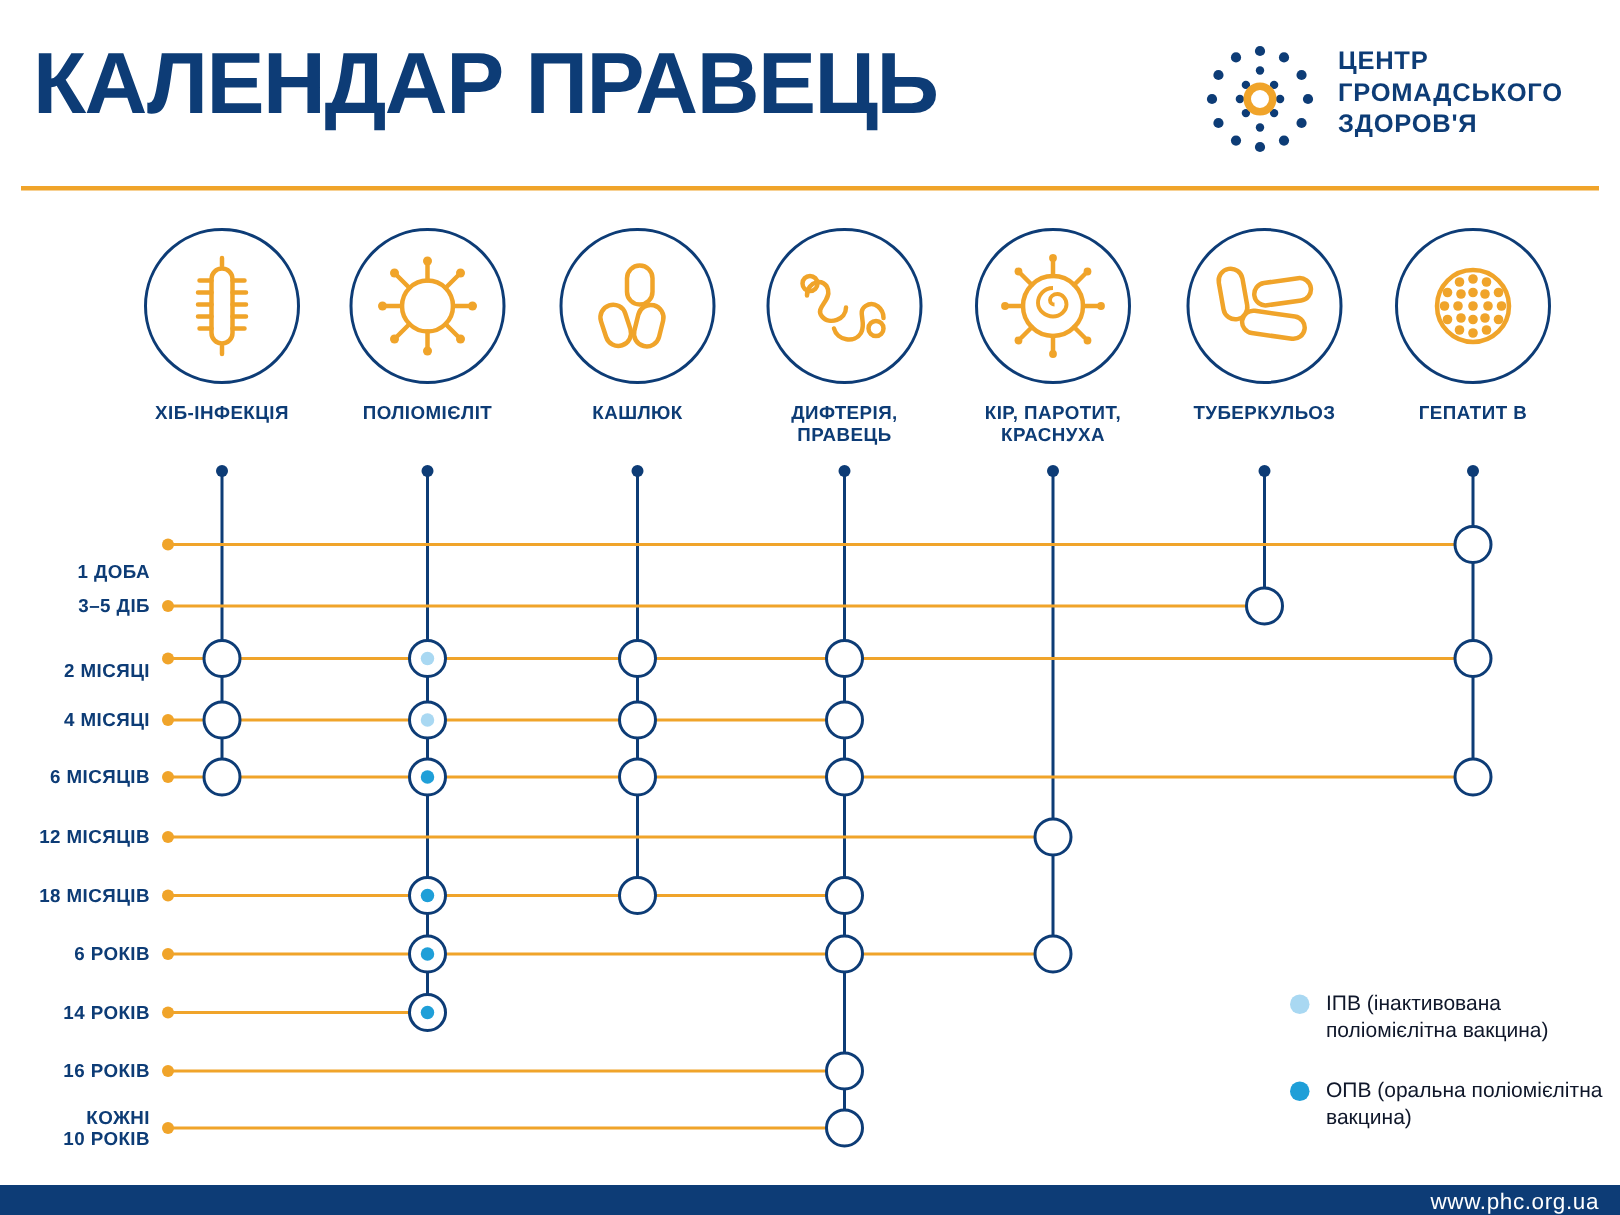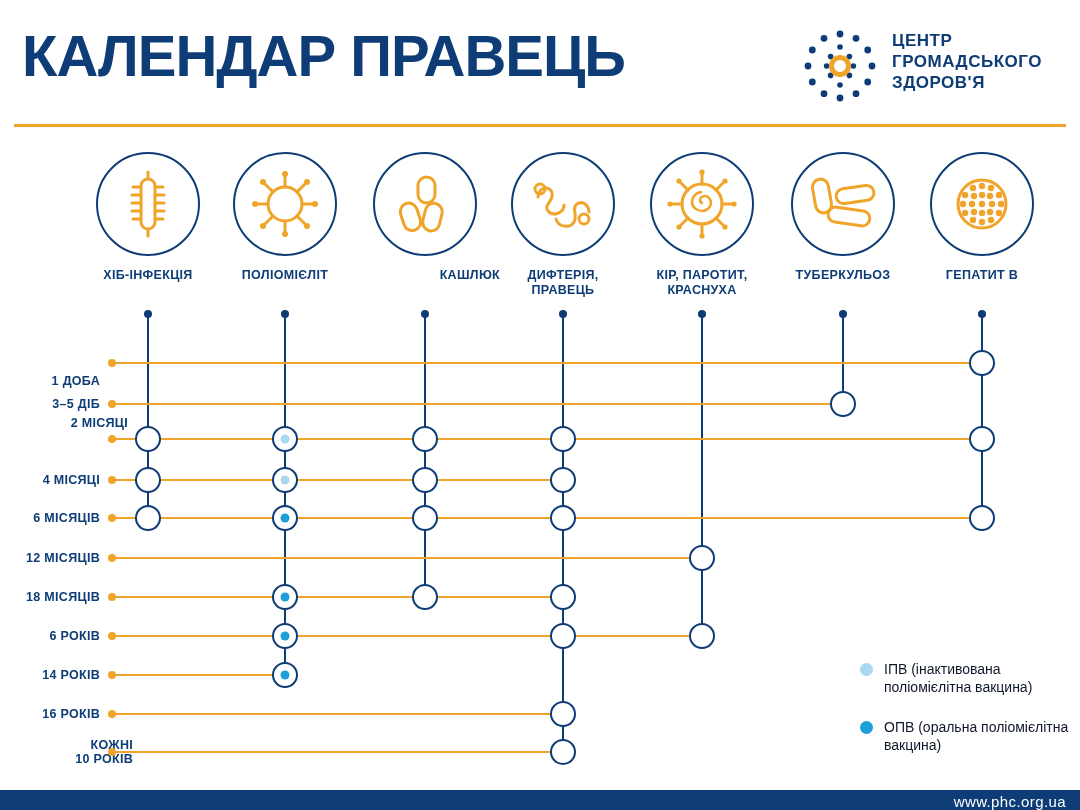--- a/index.html
+++ b/index.html
@@ -154,21 +154,21 @@
             <circle cx="66" cy="36" r="3"></circle>
         <circle cx="14" cy="14" r="3"></circle>
             <circle cx="58" cy="14" r="3"></circle>
         <circle cx="14" cy="58" r="3"></circle>
             <circle cx="58" cy="58" r="3"></circle>
       </g>
     </svg>
       </div>
       <div class="dlabel">ПОЛІОМІЄЛІТ</div>
     </div>
-    <div class="disease" style="left: 350px; text-align: right;">
+    <div class="disease" style="left: 350px;">
       <div class="circle">
         <svg width="70" height="70" viewBox="0 0 70 70" fill="none" stroke="#f0a42a" stroke-width="3">
       <rect x="28" y="8" width="17" height="26" rx="8.5"></rect>
       <rect x="12" y="34" width="17" height="28" rx="8.5" transform="rotate(-18 20 48)"></rect>
       <rect x="34" y="34" width="17" height="28" rx="8.5" transform="rotate(14 42 48)"></rect>
     </svg>
       </div>
       <div class="dlabel">КАШЛЮК</div>
     </div>
     <div class="disease" style="left: 488px;">
@@ -263,21 +263,21 @@
     <div class="vline" style="left: 980.75px; top: 14px; height: 204px;"></div>
     <div class="rowdot" style="background: rgb(13, 60, 118); left: 978px; top: 10px;"></div>
     <div class="rowlabel" style="left: 0px; width: 100px; top: 56px; margin-top: 18px;">1 ДОБА</div>
     <div class="rowdot" style="left: 108px; top: 59px;"></div>
     <div class="hline" style="left: 112px; top: 62px; width: 870px;"></div>
     <div class="node" style="left: 969px; top: 50px;"></div>
     <div class="rowlabel" style="left: 0px; width: 100px; top: 97px;">3–5 ДІБ</div>
     <div class="rowdot" style="left: 108px; top: 100px;"></div>
     <div class="hline" style="left: 112px; top: 103px; width: 731px;"></div>
     <div class="node" style="left: 830px; top: 91px;"></div>
-    <div class="rowlabel" style="left: 0px; width: 100px; top: 116px; padding-left: 28px;">2 МІСЯЦІ</div>
+    <div class="rowlabel" style="left: 0px; width: 100px; top: 140px;">2 МІСЯЦІ</div>
     <div class="rowdot" style="left: 108px; top: 135px;"></div>
     <div class="hline" style="left: 112px; top: 138px; width: 870px;"></div>
     <div class="node" style="left: 135px; top: 126px;"></div>
     <div class="node" style="left: 272px; top: 126px;">
       <div class="inner ipv"></div>
     </div>
     <div class="node" style="left: 412px; top: 126px;"></div>
     <div class="node" style="left: 550px; top: 126px;"></div>
     <div class="node" style="left: 969px; top: 126px;"></div>
     <div class="rowlabel" style="left: 0px; width: 100px; top: 173px;">4 МІСЯЦІ</div>
@@ -322,21 +322,21 @@
     <div class="rowlabel" style="left: 0px; width: 100px; top: 368px;">14 РОКІВ</div>
     <div class="rowdot" style="left: 108px; top: 371px;"></div>
     <div class="hline" style="left: 112px; top: 374px; width: 173px;"></div>
     <div class="node" style="left: 272px; top: 362px;">
       <div class="inner opv"></div>
     </div>
     <div class="rowlabel" style="left: 0px; width: 100px; top: 407px;">16 РОКІВ</div>
     <div class="rowdot" style="left: 108px; top: 410px;"></div>
     <div class="hline" style="left: 112px; top: 413px; width: 451px;"></div>
     <div class="node" style="left: 550px; top: 401px;"></div>
-    <div class="rowlabel" style="left: 0px; width: 100px; top: 438px; padding-left: 33px;">КОЖНІ<br>10 РОКІВ</div>
+    <div class="rowlabel" style="left: 0px; width: 100px; top: 438px;">КОЖНІ<br>10 РОКІВ</div>
     <div class="rowdot" style="left: 108px; top: 448px;"></div>
     <div class="hline" style="left: 112px; top: 451px; width: 451px;"></div>
     <div class="node" style="left: 550px; top: 439px;"></div>
   </div>
 
 <div id="legend">
     <div class="legend-row"><span class="legend-dot ipv"></span><span class="legend-text">ІПВ (інактивована поліомієлітна вакцина)</span></div>
     <div class="legend-row"><span class="legend-dot opv"></span><span class="legend-text">ОПВ (оральна поліомієлітна вакцина)</span></div>
   </div>
 

